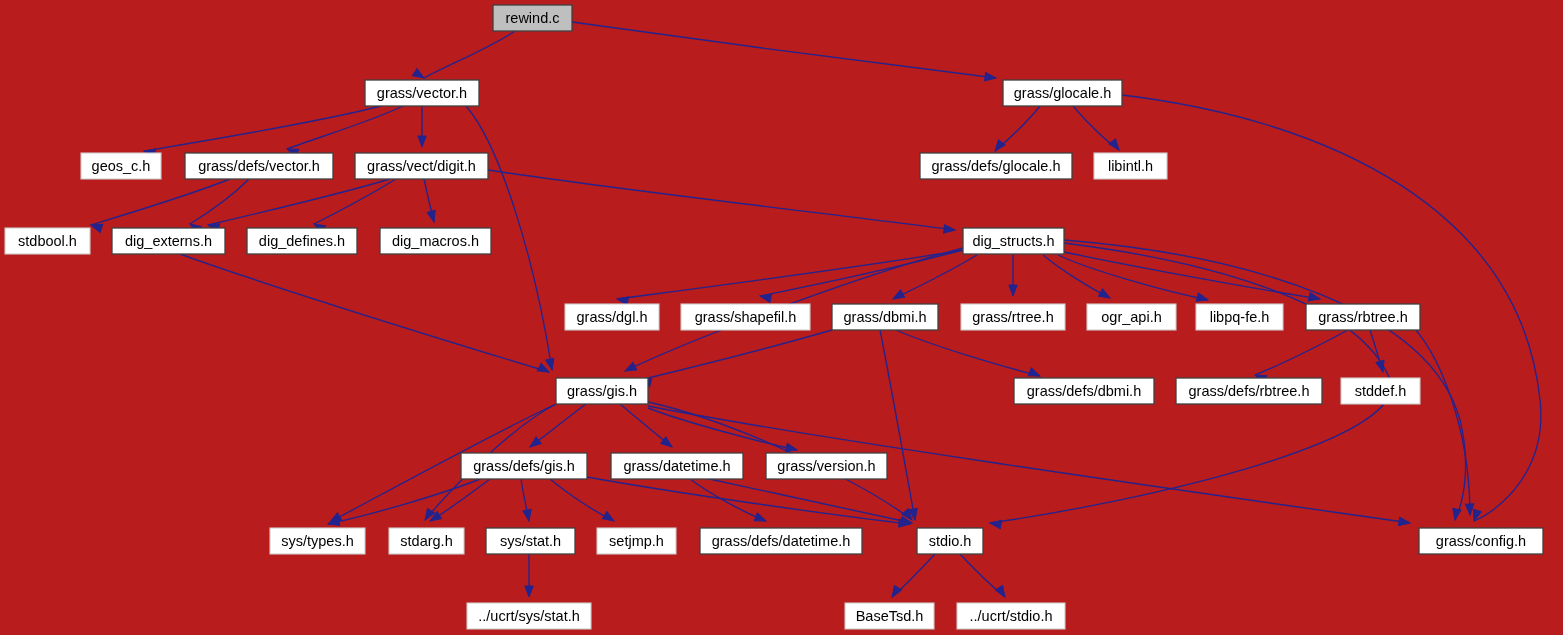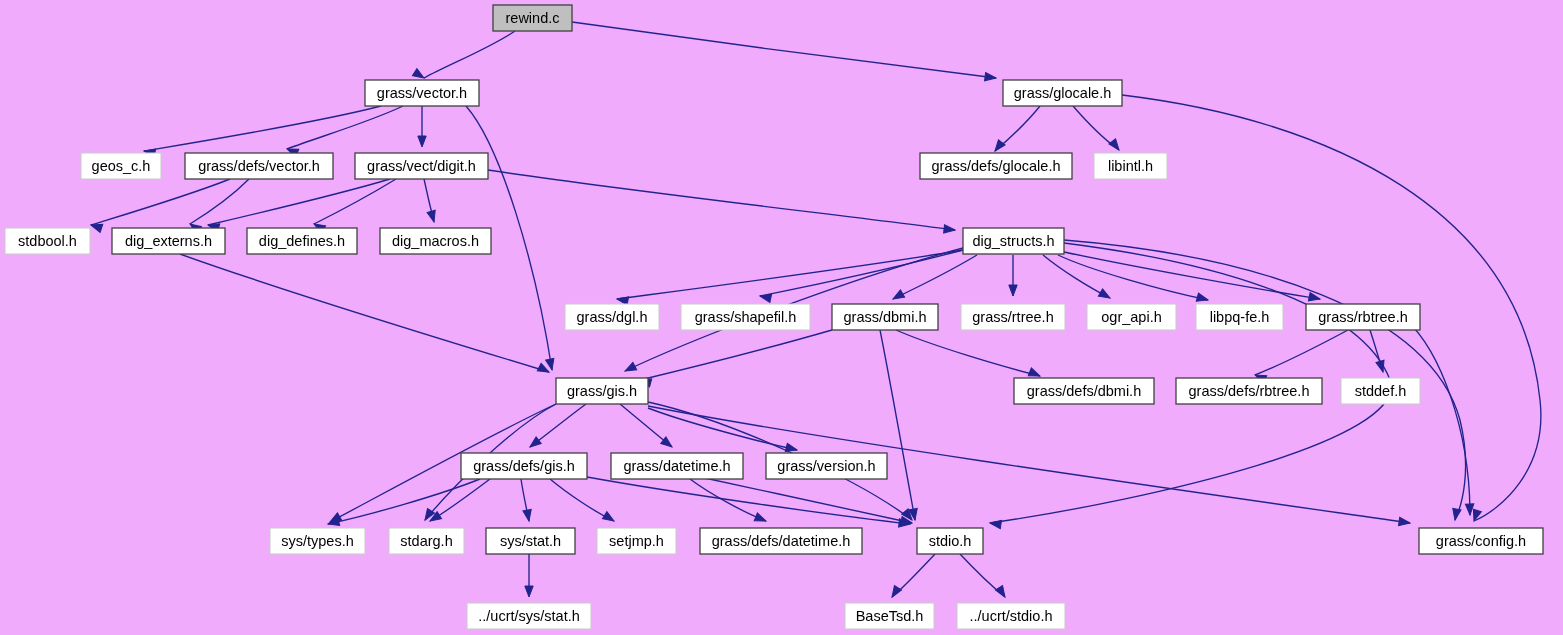--- a/index.html
+++ b/index.html
@@ -4,21 +4,21 @@
 <style>
   html, body {
     margin: 0;
     padding: 0;
     background: #ffffff;
   }
   #graph-wrap {
     position: relative;
     width: 1563px;
     height: 635px;
-    background: #f0abfc;
+    background: #b91c1c;
     font-family: "Liberation Sans", sans-serif;
   }
   svg#depgraph {
     display: block;
     width: 1563px;
     height: 635px;
   }
   .node-rect {
     fill: #ffffff;
     stroke: #404040;

